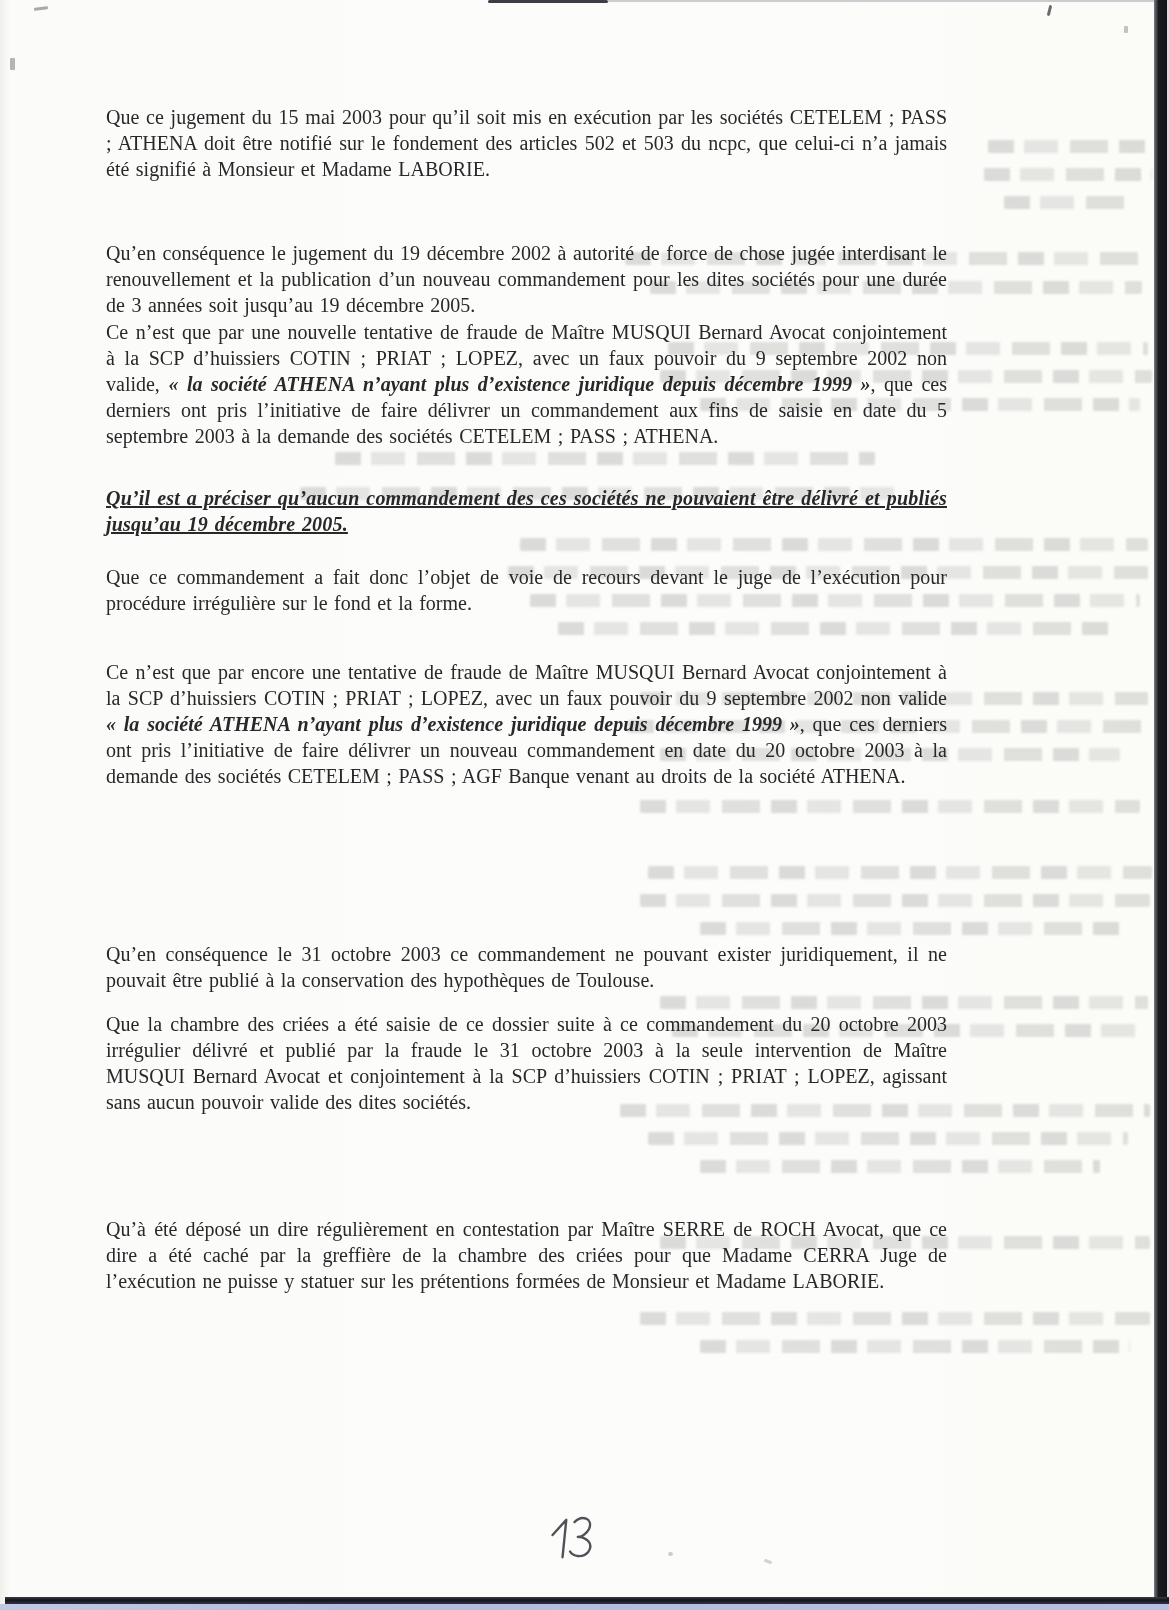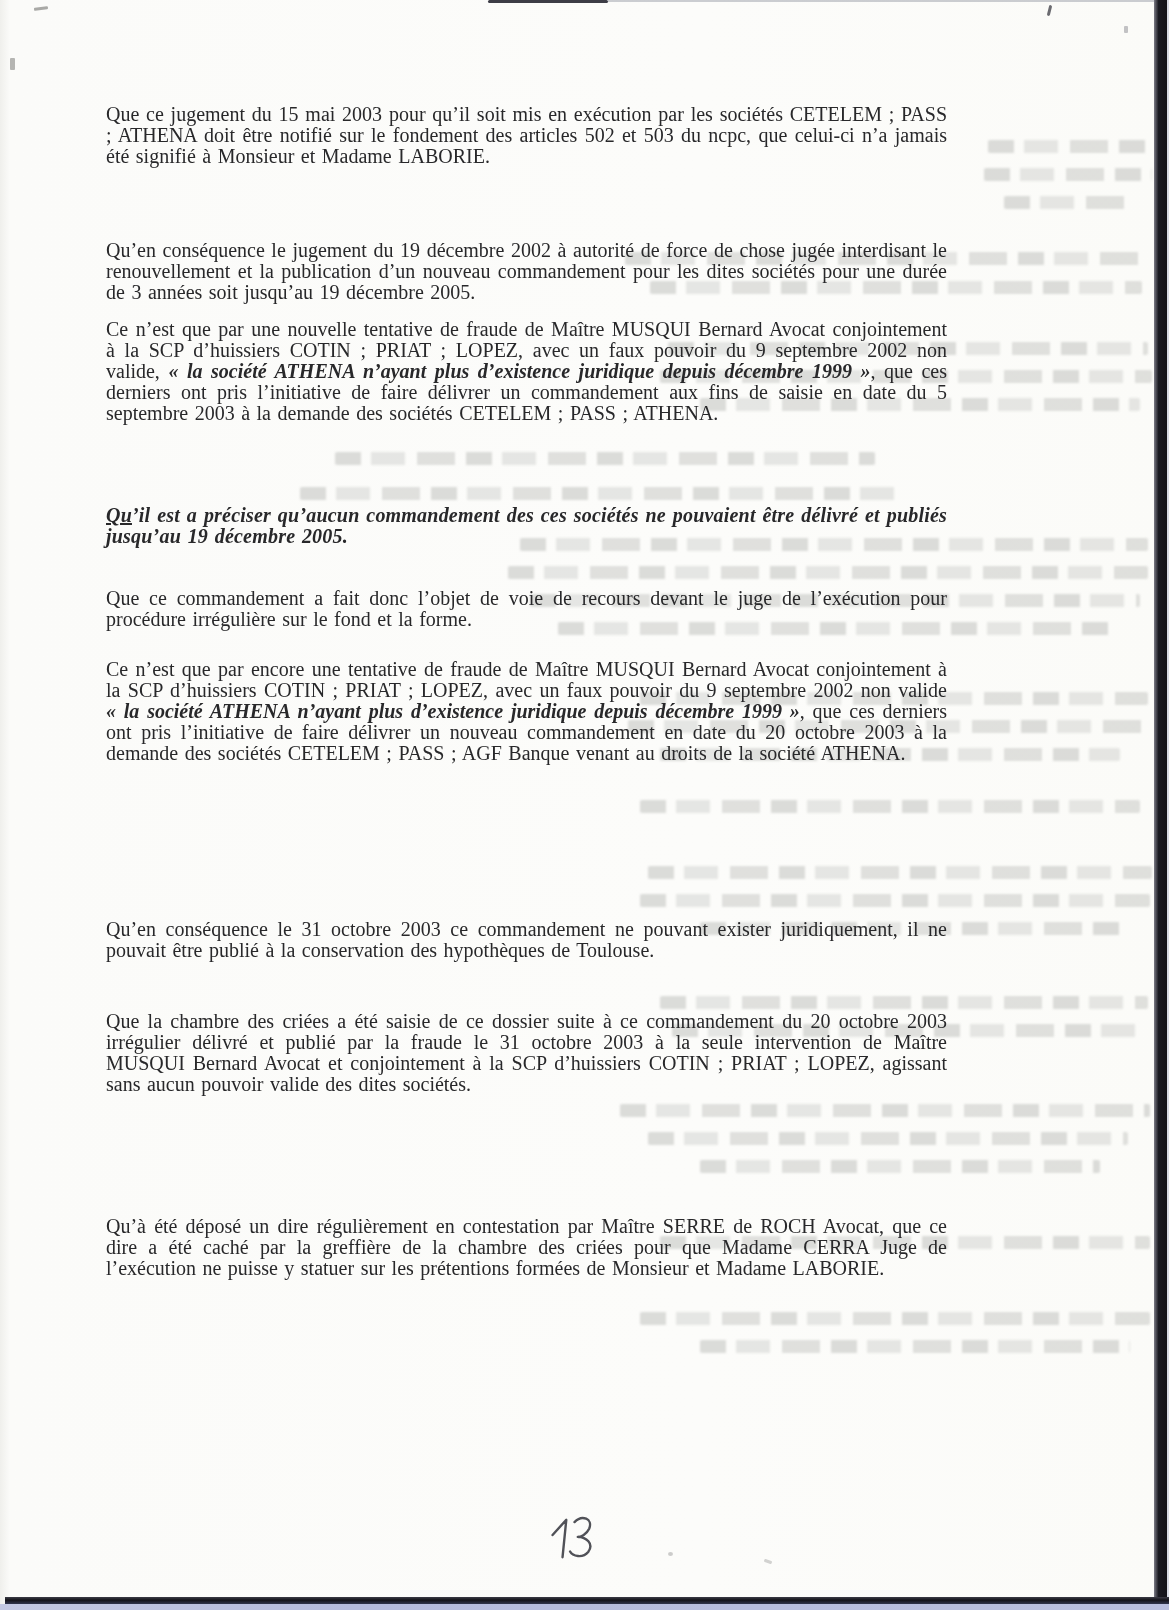--- a/index.html
+++ b/index.html
@@ -7,27 +7,27 @@
     position:relative;
     width:1169px;height:1610px;
     background:linear-gradient(90deg,#efefec 0px,#fbfbf9 10px,#fcfcfa 60%,#fbfbf8 100%);
     overflow:hidden;
     font-family:"Liberation Serif","DejaVu Serif",serif;
   }
   
   .text-layer{position:absolute;left:0;top:0;width:1169px;height:1610px;}
   .para{
     position:absolute;left:106px;width:841px;margin:0;
-    font-size:20px;line-height:21px;color:#28282a;
+    font-size:20px;line-height:26px;color:#28282a;
     text-align:justify;word-spacing:1.5px;
     text-rendering:optimizeLegibility;
   }
   .p0{top:104px;}  .p1{top:211px;margin-top:29px;}  .p2{top:319px;}
-  .p3{top:505px;}  .p4{top:588px;}  .p5{top:659px;}
-  .p6{top:842px;}  .p7{top:919px;}  .p8{top:999px;}
+  .p3{top:485px;text-decoration:underline;}  .p4{top:564px;}  .p5{top:659px;}
+  .p6{top:842px;}  .p7{top:941px;}  .p8{top:999px;}
   .p9{top:1011px;} .p10{top:1216px;}.p11{top:1346px;}
   .run-n{font-weight:normal;font-style:normal;}
   .run-bi{font-weight:bold;font-style:italic;}
   .run-biu{font-weight:bold;font-style:italic;text-decoration:underline;}
   .p3 .run-bi,.p3 .run-biu{letter-spacing:.2px;}
 
   
   .bleed-layer{position:absolute;left:0;top:0;width:1169px;height:1610px;pointer-events:none;}
   .bleed-line{
     position:absolute;height:13px;border-radius:2px;

